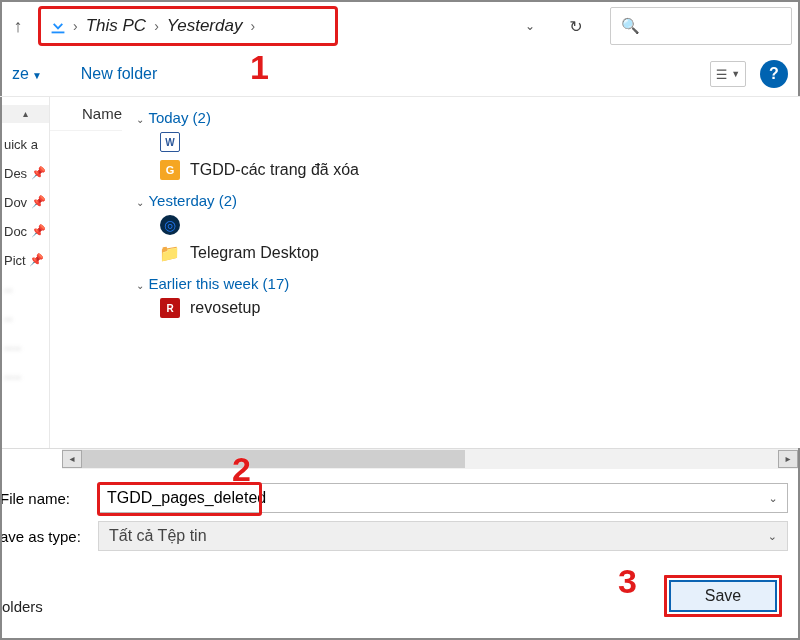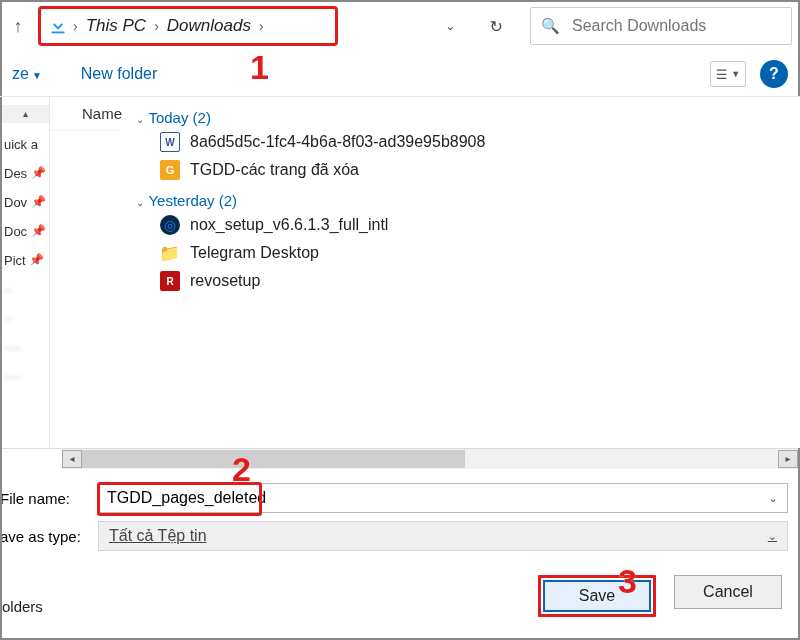--- a/index.html
+++ b/index.html
@@ -60,21 +60,21 @@
   .hscroll .thumb { width:55%; height:18px; background:#cfcfcf;}
   .hscroll .btn { width:20px; height:18px; background:#e4e4e4; text-align:center; font-size:10px; color:#555; line-height:18px;}
 
   
   .field-row { display:flex; align-items:center; height:38px; padding:4px 12px 0 0;}
   .field-label { width:98px; padding-right:6px; font-size:15px; color:#000000; white-space:nowrap;}
   .fn-wrap { flex:1; border:1px solid #b9b9b9; height:30px; display:flex; align-items:center; position:relative; background:#fff;}
   .fn-wrap input { border:0; outline:0; flex:1; height:100%; padding:0 8px; font-size:16px;}
   .fn-drop { width:28px; text-align:center; color:#555; font-size:11px;}
   .fn-highlight { position:absolute; left:-2px; top:-2px; height:34px; width:165px; border:3.5px solid #e21b1b; border-radius:3px; pointer-events:none;}
-  .type-pill { flex:1; background:#efefef; border:1px solid #d5d5d5; height:30px; display:flex; align-items:center; padding:0 10px; font-size:16px; color:#444;text-decoration:underline;}
+  .type-pill { flex:1; background:#efefef; border:1px solid #d5d5d5; height:30px; display:flex; align-items:center; padding:0 10px; font-size:16px; color:#444;}
   .type-pill .caret { margin-left:auto; font-size:11px; color:#555;}
 
   
   .bottom { position:relative; height:72px;}
   .folders { position:absolute; left:2px; bottom:10px; font-size:15px;}
   .btns { position:absolute; right:18px; bottom:8px; display:flex; gap:18px;}
   .btn { width:108px; height:34px; border:1px solid #a9a9a9; background:#efefef; font-size:16px; display:flex; align-items:center; justify-content:center;}
   .save-wrap { border:3.5px solid #e21b1b; border-radius:1px; padding:2px;}
   .save-btn { border:2px solid #0b63b3; background:#e6f0fb; width:108px; height:32px;}
 </style>
@@ -92,29 +92,28 @@
   <div class="addr-bar">
     <span class="dl-icon">
       <svg width="22" height="22" viewBox="0 0 24 24">
           <path fill="#1e90ff" d="M12 3v10l-4-4-1.4 1.4L12 16l5.4-5.6L16 9l-4 4V3z"></path>
           <rect x="5" y="18" width="14" height="2" fill="#1e90ff"></rect>
         </svg>
     </span>
     <span class="chev">›</span>
     <span class="crumb">This PC</span>
     <span class="chev">›</span>
-    <span class="crumb">Downloads</span>
+    <span class="crumb">Yesterday</span>
     <span class="chev">›</span>
   </div>
   <div class="addr-spacer"></div>
   <div class="addr-drop">⌄</div>
   <div class="refresh">↻</div>
   <div class="search-box">
     <span style="font-size:15px;">🔍</span>
-    <input placeholder="Search Downloads" style="">
   </div>
 </div>
 
 <div class="toolbar">
   <span class="tb-left">
     <span>ze</span><span class="tb-caret">▼</span>
   </span>
   <span class="tb-newfolder">New folder</span>
   <div class="tb-right">
     <div class="view-btn">☰ <span style="font-size:9px;margin-left:4px;">▼</span></div>
@@ -150,37 +149,36 @@
     <div class="qa-item blur">····</div>
   </div>
 
   <div class="filepane">
     <div class="col-header">Name</div>
     <div class="list">
 
       <div class="group"><span class="caret">⌄</span><span>Today (2)</span></div>
       <div class="item">
           <span class="ic ic-word">W</span>
-          <span>8a6d5d5c-1fc4-4b6a-8f03-ad39e95b8908</span>
         </div>
       <div class="item">
           <span class="ic ic-foxit">G</span>
           <span>TGDD-các trang đã xóa</span>
         </div>
 
       <div class="group"><span class="caret">⌄</span><span>Yesterday (2)</span></div>
       <div class="item">
           <span class="ic ic-nox">◎</span>
-          <span>nox_setup_v6.6.1.3_full_intl</span>
         </div>
       <div class="item">
           <span class="ic ic-folder">📁</span>
           <span>Telegram Desktop</span>
         </div>
 
+      <div class="group"><span class="caret">⌄</span><span>Earlier this week (17)</span></div>
       <div class="item">
           <span class="ic ic-revo">R</span>
           <span>revosetup</span>
         </div>
     </div>
   </div>
 </div>
 
 <div class="hscroll">
   <div class="btn">◂</div>
@@ -206,15 +204,14 @@
       <span class="caret">⌄</span>
   </div>
 </div>
 
 <div class="bottom">
   <div class="folders">olders</div>
   <div class="btns">
     <div class="save-wrap">
       <div class="btn save-btn">Save</div>
     </div>
-    <div class="btn">Cancel</div>
   </div>
 </div>
 
 </body></html>

